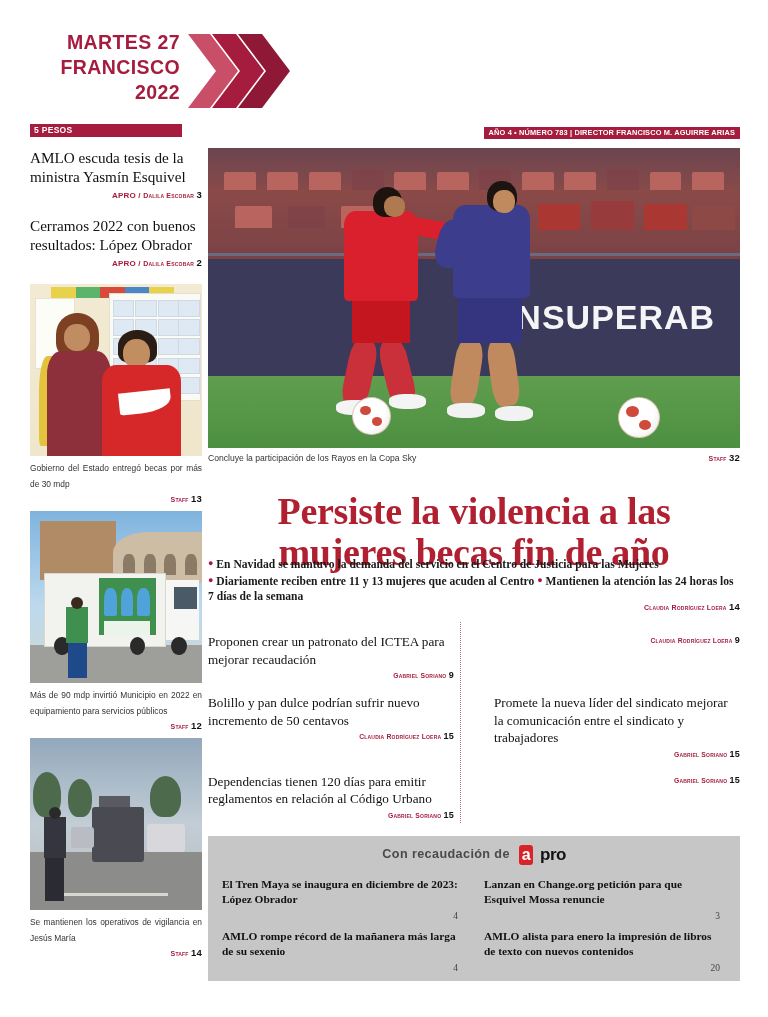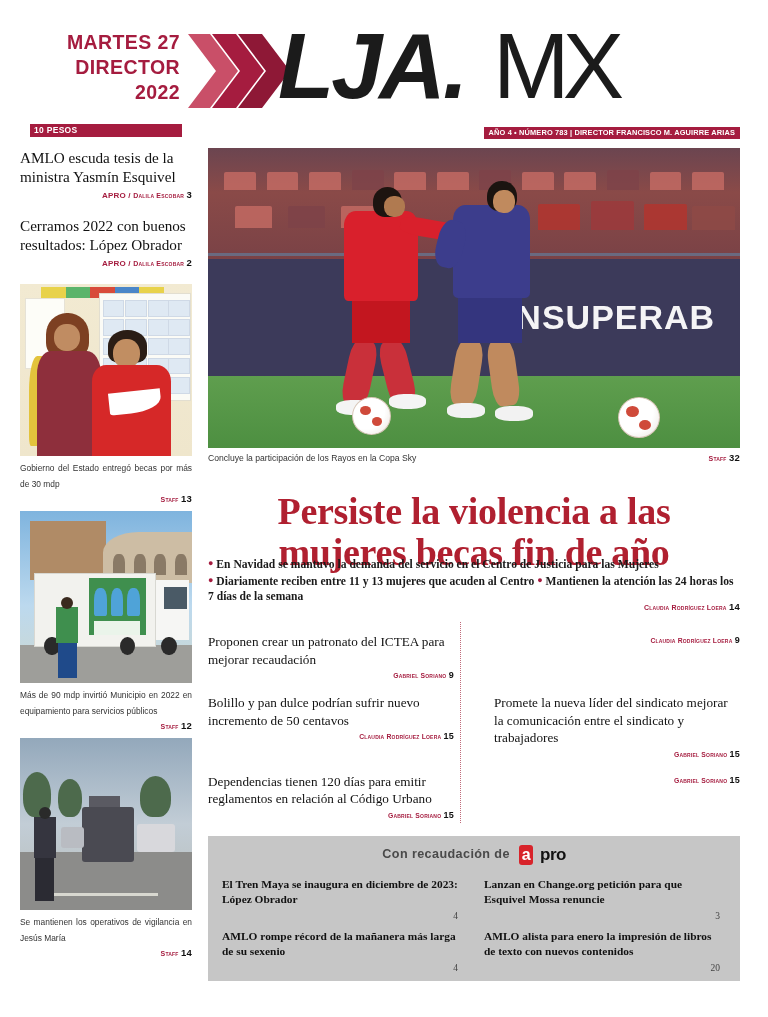--- a/index.html
+++ b/index.html
@@ -18,21 +18,21 @@
       font-weight:bold;font-size:8.5px;line-height:13px;padding-left:4px;
       box-sizing:border-box;letter-spacing:.3px;}
   .chev-wrap{position:absolute;left:186px;top:30px;width:110px;height:82px;}
   .logo-text{position:absolute;left:278px;top:24px;width:420px;height:96px;}
   .info-bar{position:absolute;right:28px;top:127px;height:12px;background:#a51c3f;
       color:#fff;font-family:"Liberation Sans",sans-serif;font-weight:bold;
       font-size:7.4px;line-height:12px;padding:0 5px;letter-spacing:.15px;
       white-space:nowrap;}
 
   
-  .leftcol{position:absolute;left:20px;top:148px;width:172px;}
+  .leftcol{position:absolute;left:30px;top:148px;width:172px;}
   .lead-head{font-family:"Liberation Serif",serif;font-size:15.2px;
       line-height:19px;font-weight:normal;color:#111;margin:0 0 3px 0;}
   .byline{font-family:"Liberation Sans",sans-serif;font-size:8px;
       font-weight:bold;color:#a51c3f;text-align:right;letter-spacing:.2px;
       margin-bottom:16px;}
   .byline .sc{font-size:7px;}
   .byline .pg{color:#111;font-size:9.5px;}
   .photo{width:172px;background:#ccc;position:relative;overflow:hidden;}
   .cap{font-family:"Liberation Sans",sans-serif;font-size:8.4px;
       line-height:16px;color:#333;text-align:justify;margin:4px 0 0 0;}
@@ -228,40 +228,34 @@
 </style>
 </head>
 <body>
 
 <div class="page">
 
   <div class="masthead">
 
     <div class="date-block">
       <div>MARTES 27</div>
-      <div>DIRECTOR</div>
+      <div>FRANCISCO</div>
       <div>2022</div>
     </div>
 
-    <div class="price-bar">10 PESOS</div>
+    <div class="price-bar">5 PESOS</div>
 
     <div class="chev-wrap">
       <svg width="110" height="82" viewBox="0 0 110 82">
         <path d="M2 4 L30 41 L2 78 L24 78 L52 41 L24 4 Z" fill="#c94f68"></path>
         <path d="M26 4 L54 41 L26 78 L50 78 L78 41 L50 4 Z" fill="#a51c3f"></path>
         <path d="M52 4 L80 41 L52 78 L76 78 L104 41 L76 4 Z" fill="#8e1836"></path>
       </svg>
     </div>
 
-    <div class="logo-text">
-      <svg width="420" height="96" viewBox="0 0 420 96">
-        <text x="0" y="74" font-family="Liberation Sans, sans-serif" font-size="92" font-weight="bold" font-style="italic" fill="#1b1b1b" letter-spacing="-3">LJA.</text>
-        <text x="215" y="74" font-family="Liberation Sans, sans-serif" font-size="92" font-weight="normal" fill="#1b1b1b" letter-spacing="-7">MX</text>
-      </svg>
-    </div>
 
     <div class="info-bar">AÑO 4 • NÚMERO 783 | DIRECTOR FRANCISCO M. AGUIRRE ARIAS</div>
   </div>
 
   <div class="leftcol">
 
     <h2 class="lead-head">AMLO escuda tesis de la ministra Yasmín Esquivel</h2>
     <div class="byline">
       <span>APRO</span>
       <span> / </span>

